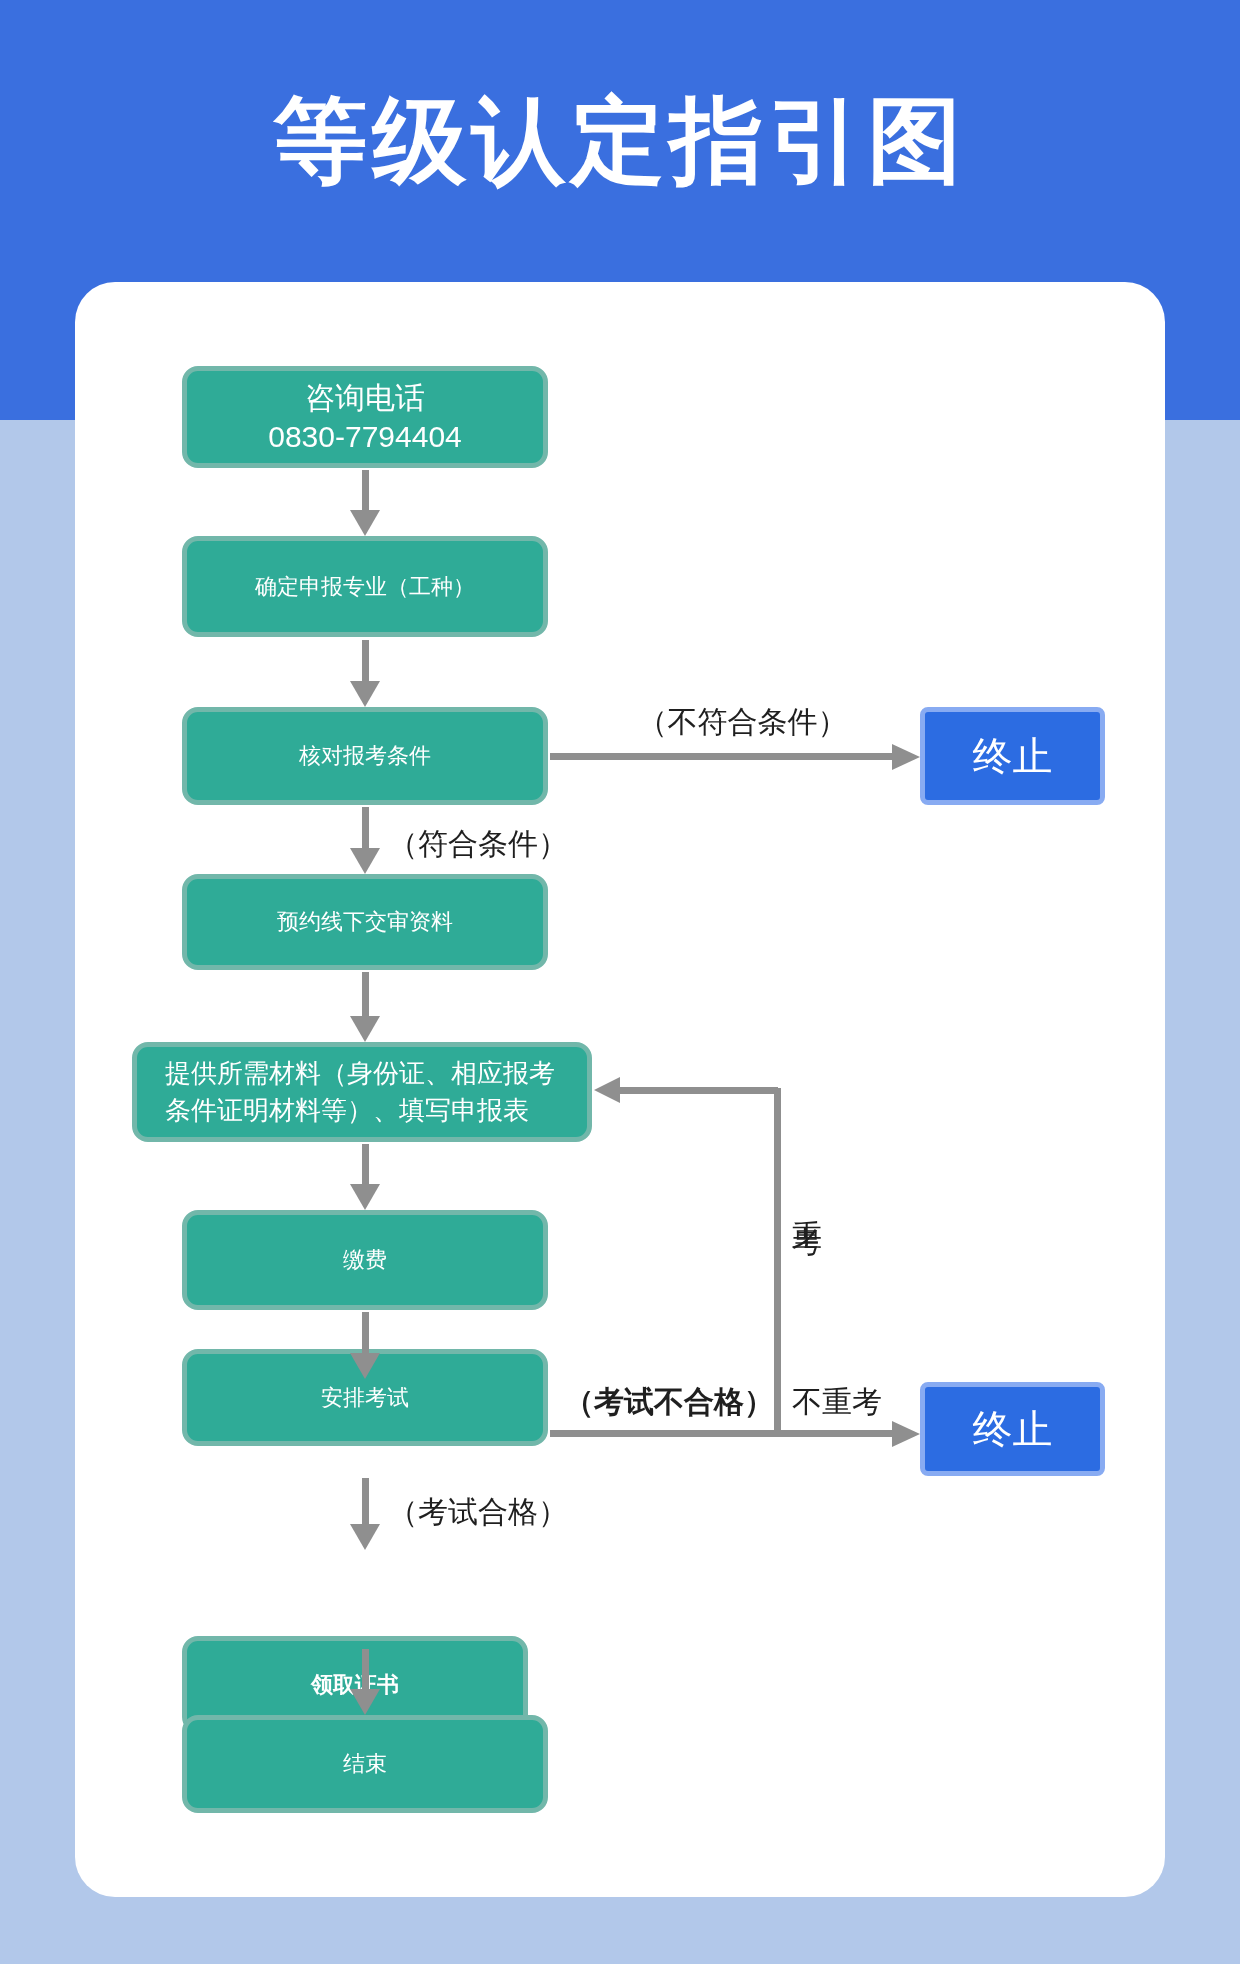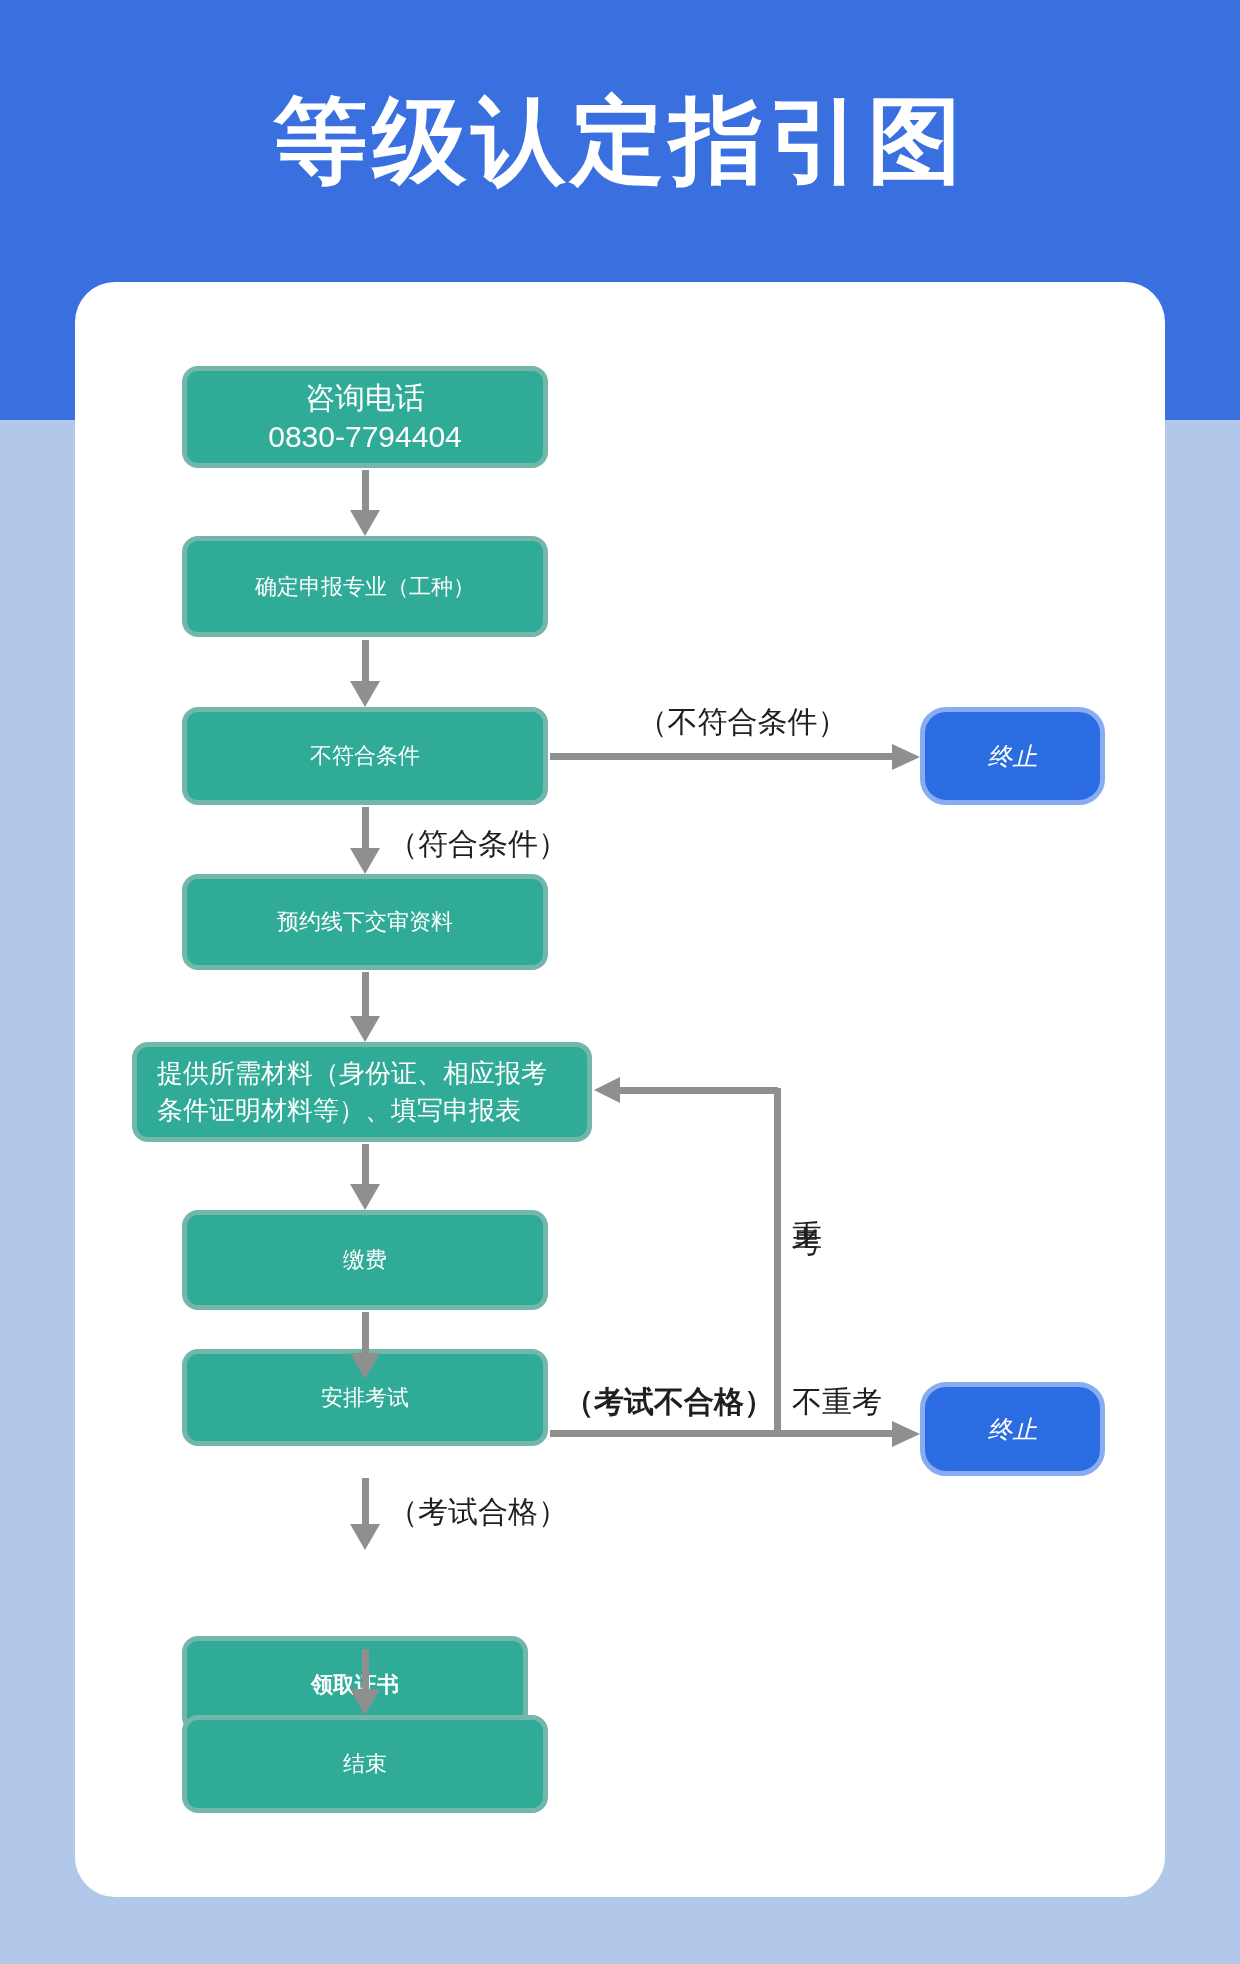--- a/index.html
+++ b/index.html
@@ -29,26 +29,26 @@
     background:var(--card_bg); border-radius:40px;
   }
   .node{
     position:absolute; display:flex; align-items:center; justify-content:center;
     background:var(--node_fill); border:5px solid var(--node_border);
     border-radius:16px; color:var(--node_text);
     font-size:22px; text-align:center; line-height:40px;
   }
   .node.small-text{
     font-size:26px; line-height:37px; text-align:left;
-    justify-content:flex-start; padding:0 20px;
+    justify-content:flex-start; padding:0 28px;
   }
   .terminal{
     position:absolute; display:flex; align-items:center; justify-content:center;
     background:var(--terminal_fill); border:5px solid var(--terminal_border);
-    border-radius:26px; color:var(--node_text); font-size:25px;font-style:italic;
+    border-radius:8px; color:var(--node_text); font-size:40px;
   }
   .vline{position:absolute; width:7px; background:var(--arrow);}
   .hline{position:absolute; height:7px; background:var(--arrow);}
   .head-down{
     position:absolute; width:0; height:0;
     border-left:15px solid transparent; border-right:15px solid transparent;
     border-top:26px solid var(--arrow);
   }
   .head-right{
     position:absolute; width:0; height:0;
@@ -77,21 +77,21 @@
 
 <div class="node" style="left:182px;top:366px;width:366px;height:102px;font-size:30px;line-height:39px;">
   <div>
     <div>咨询电话</div>
     <div>0830-7794404</div>
   </div>
 </div>
 
 <div class="node" style="left:182px;top:536px;width:366px;height:101px;">确定申报专业（工种）</div>
 
-<div class="node" style="left:182px;top:707px;width:366px;height:98px;">不符合条件</div>
+<div class="node" style="left:182px;top:707px;width:366px;height:98px;">核对报考条件</div>
 
 <div class="terminal" style="left:920px;top:707px;width:185px;height:98px;">终止</div>
 
 <div class="node" style="left:182px;top:874px;width:366px;height:96px;">预约线下交审资料</div>
 
 <div class="node small-text" style="left:132px;top:1042px;width:460px;height:100px;">提供所需材料（身份证、相应报考条件证明材料等）、填写申报表</div>
 
 <div class="node" style="left:182px;top:1210px;width:366px;height:100px;">缴费</div>
 
 <div class="node" style="left:182px;top:1349px;width:366px;height:97px;">安排考试</div>

